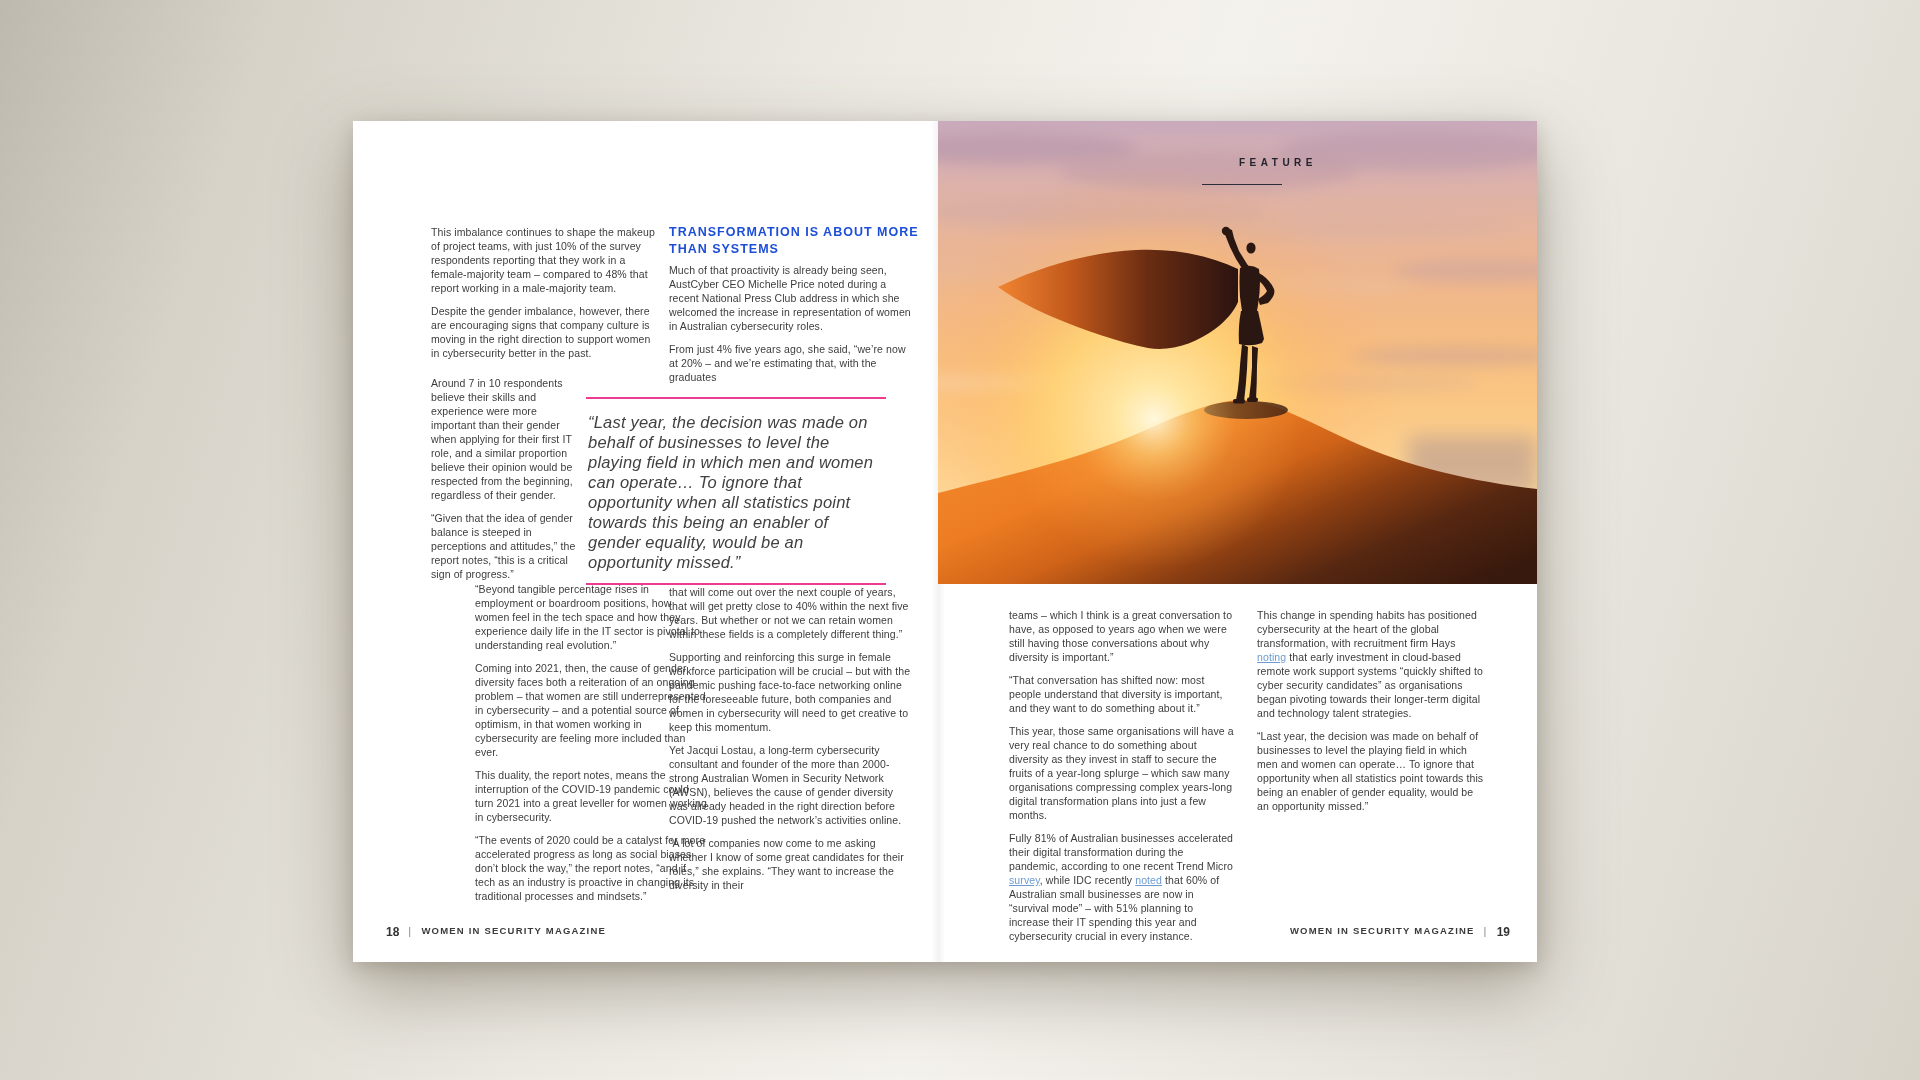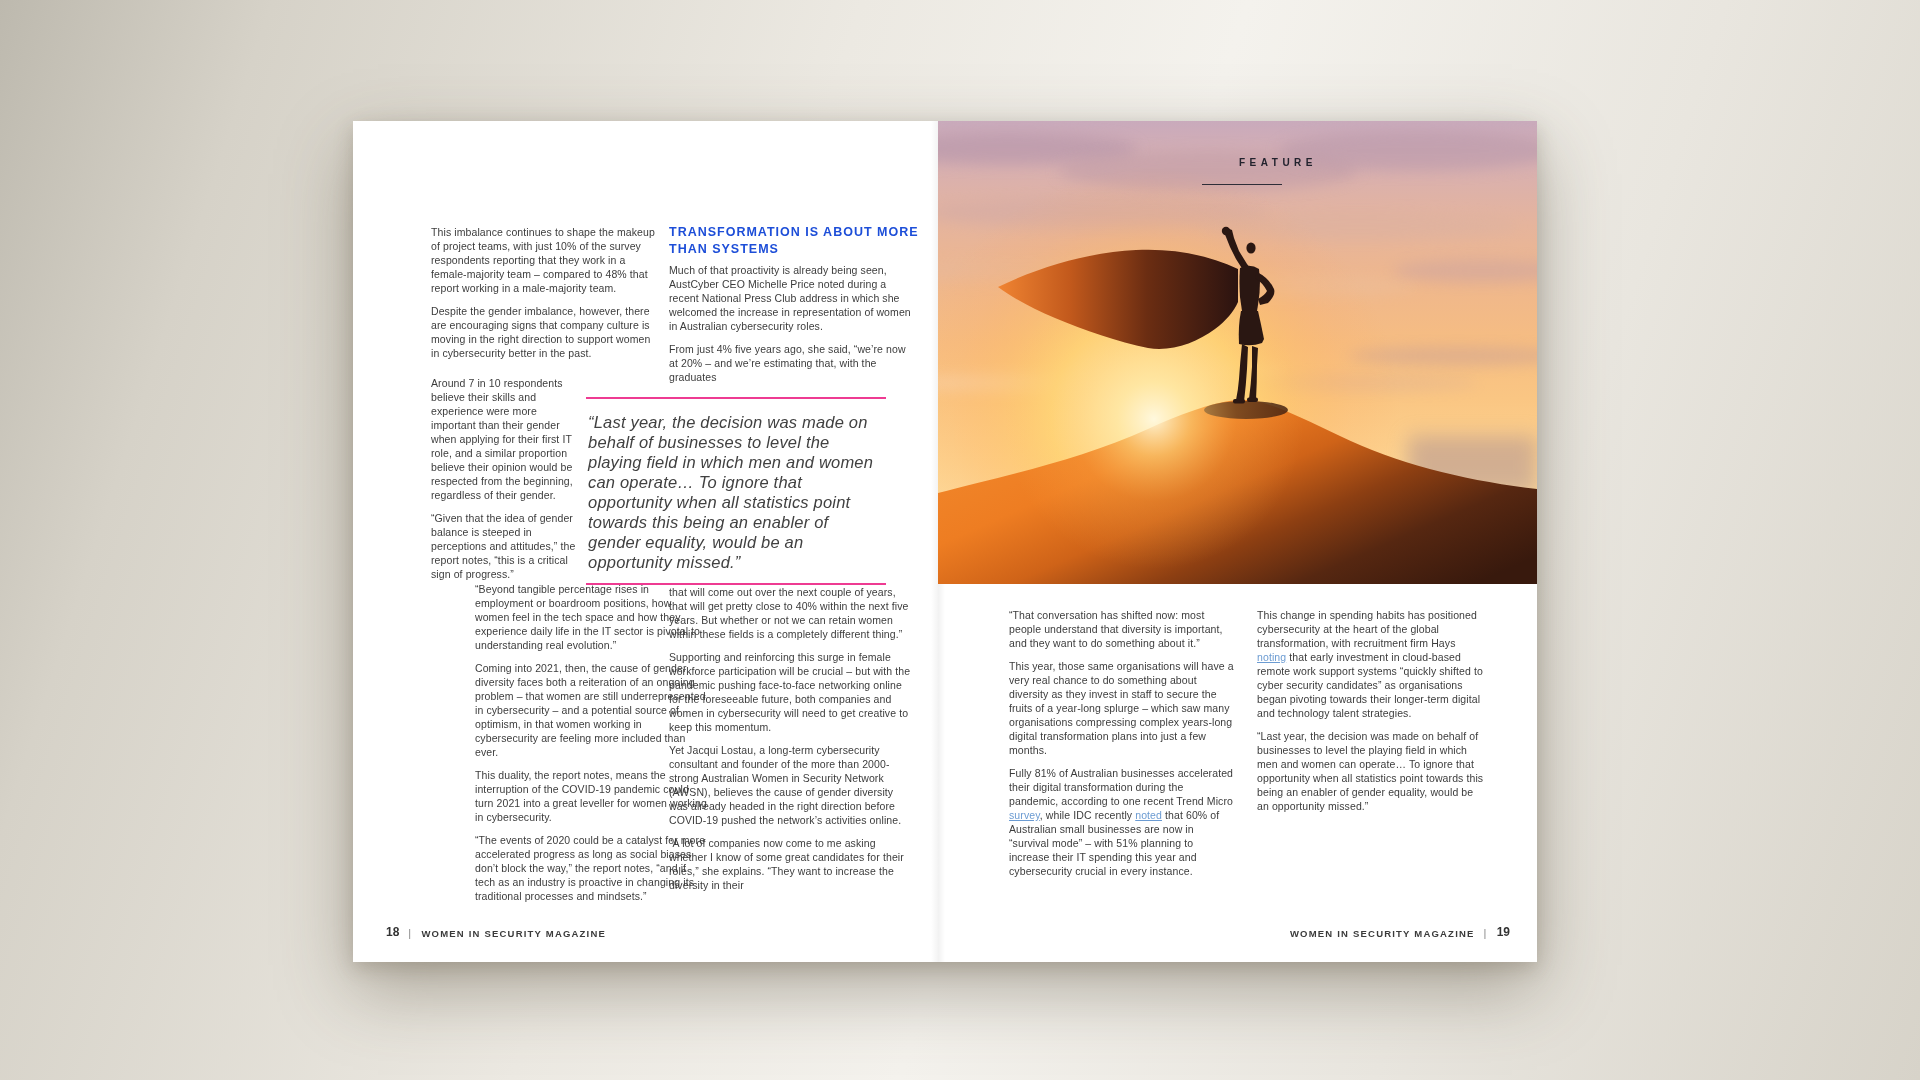--- a/index.html
+++ b/index.html
@@ -28,21 +28,21 @@
   .pq-rule{height:2px;background:#ee3b92;}
   .pq-text{font-style:italic;font-size:16.5px;line-height:20px;color:#414141;padding:13px 2px 11px;letter-spacing:.2px;}
   .photo{position:absolute;left:585px;top:0;width:599px;height:463px;overflow:hidden;background:#e8b48f;}
   .photo svg{position:absolute;left:0;top:0;}
   .feature{position:absolute;left:229px;top:36px;width:150px;text-align:right;
     font-size:10px;font-weight:bold;letter-spacing:4.5px;color:#23232e;}
   .feature-underline{width:80px;height:1px;background:#2e2e38;margin:16px auto 0;}
   .c3{left:656px;top:487px;width:226px;}
   .c4{left:892px;top:487px;width:228px;margin-left:12px;}
   a.doclink{color:#6b9bd2;text-decoration:underline;cursor:pointer;}
-  .footer{position:absolute;top:804px;display:flex;align-items:flex-end;gap:9px;
+  .footer{position:absolute;top:804px;display:flex;align-items:flex-start;gap:9px;
     font-size:9.5px;letter-spacing:1.2px;color:#3b3b3b;font-weight:bold;}
   .footer .pgnum{font-size:12px;letter-spacing:0;color:#333;}
   .footer .sep{color:#8a8a8a;font-weight:normal;font-size:11px;}
   .footer-left{left:33px;}
   .footer-right{right:27px;}
 </style>
 </head>
 <body>
 
 <div class="spread">
@@ -175,20 +175,21 @@
       </g>
     </svg>
 
     <div class="feature">
       <span>FEATURE</span>
       <div class="feature-underline"></div>
     </div>
   </div>
 
   <div class="col c3">
+    <p>teams – which I think is a great conversation to have, as opposed to years ago when we were still having those conversations about why diversity is important.”</p>
     <p>“That conversation has shifted now: most people understand that diversity is important, and they want to do something about it.”</p>
     <p>This year, those same organisations will have a very real chance to do something about diversity as they invest in staff to secure the fruits of a year-long splurge – which saw many organisations compressing complex years-long digital transformation plans into just a few months.</p>
     <p>
       <span>Fully 81% of Australian businesses accelerated their digital transformation during the pandemic, according to one recent Trend Micro </span><a class="doclink">survey</a><span>, while IDC recently </span><a class="doclink">noted</a><span> that 60% of Australian small businesses are now in “survival mode” – with 51% planning to increase their IT spending this year and cybersecurity crucial in every instance.</span>
     </p>
   </div>
 
   <div class="col c4">
     <p>
       <span>This change in spending habits has positioned cybersecurity at the heart of the global transformation, with recruitment firm Hays </span><a class="doclink">noting</a><span> that early investment in cloud-based remote work support systems “quickly shifted to cyber security candidates” as organisations began pivoting towards their longer-term digital and technology talent strategies.</span>

